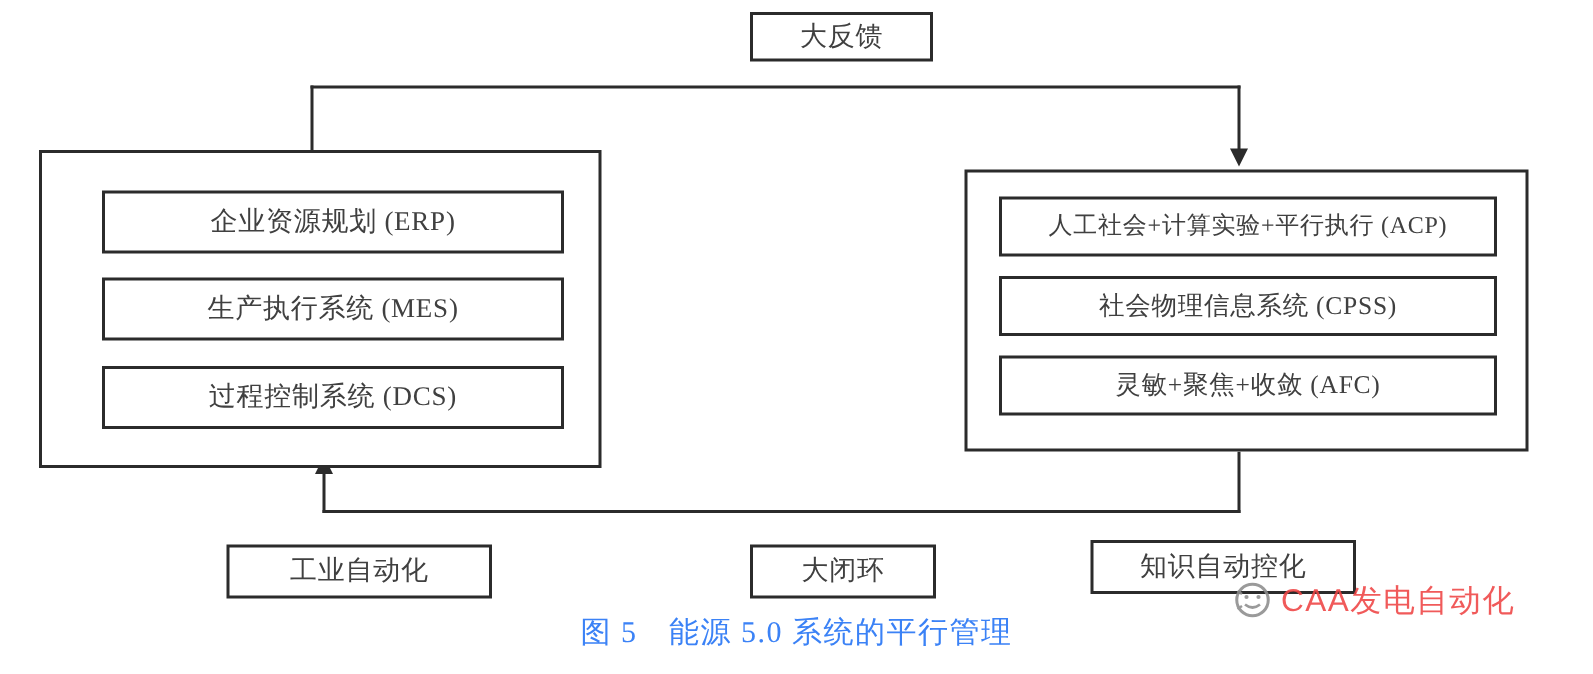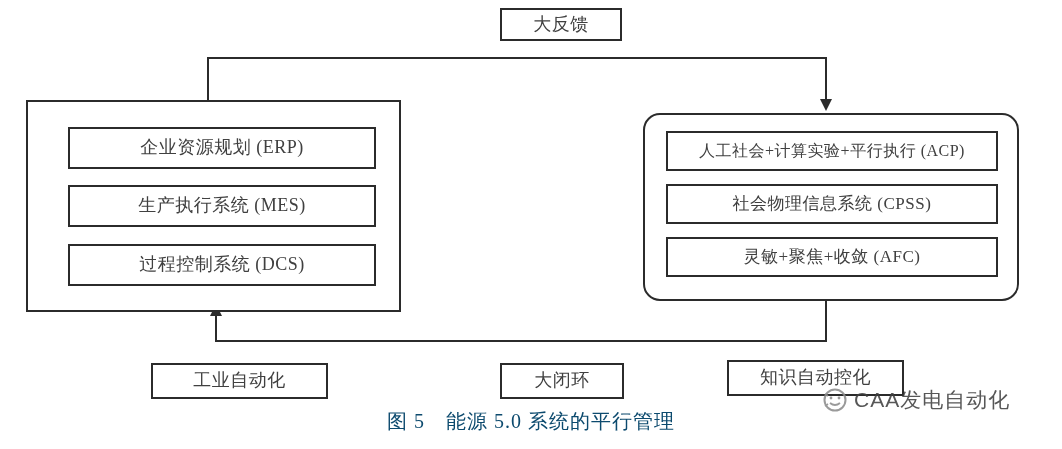--- a/index.html
+++ b/index.html
@@ -53,21 +53,21 @@
     left: 40px;
     width: 308px;
     height: 42px;
     font-size: 18px;
   }
   #left-item-0 { top: 25px; }
   #left-item-1 { top: 83px; }
   #left-item-2 { top: 142px; }
 
   
-  #right-panel { left: 643px; top: 113px; width: 376px; height: 188px; border-radius: 17px; }
+  #right-panel { left: 643px; top: 113px; width: 376px; height: 188px; }
   .right-item {
     left: 21px;
     width: 332px;
     height: 40px;
     font-size: 17px;
   }
   #right-item-0 { top: 16px; font-size: 16px; }
   #right-item-1 { top: 69px; }
   #right-item-2 { top: 122px; }
 
@@ -113,32 +113,32 @@
     border-bottom: 12px solid #2b2b2b;
   }
 
   
   #figure-caption {
     position: absolute;
     left: 0; top: 408px;
     width: 1062px;
     text-align: center;
     font-size: 20px;
-    color: #0c4a6e;
+    color: #3b82f6;
     letter-spacing: 1px;
   }
 
   
   #watermark {
     position: absolute;
     left: 822px; top: 386px;
     display: flex;
     align-items: center;
     gap: 6px;
-    color: #404040;
+    color: #ef4444;
     opacity: 0.88;
     font-size: 21px;
     font-family: "Liberation Sans", sans-serif;
     pointer-events: none;
     white-space: nowrap;
   }
   #watermark-icon { flex: 0 0 auto; display: block; }
   #watermark-text { letter-spacing: 1px; }
 </style>
 </head>

